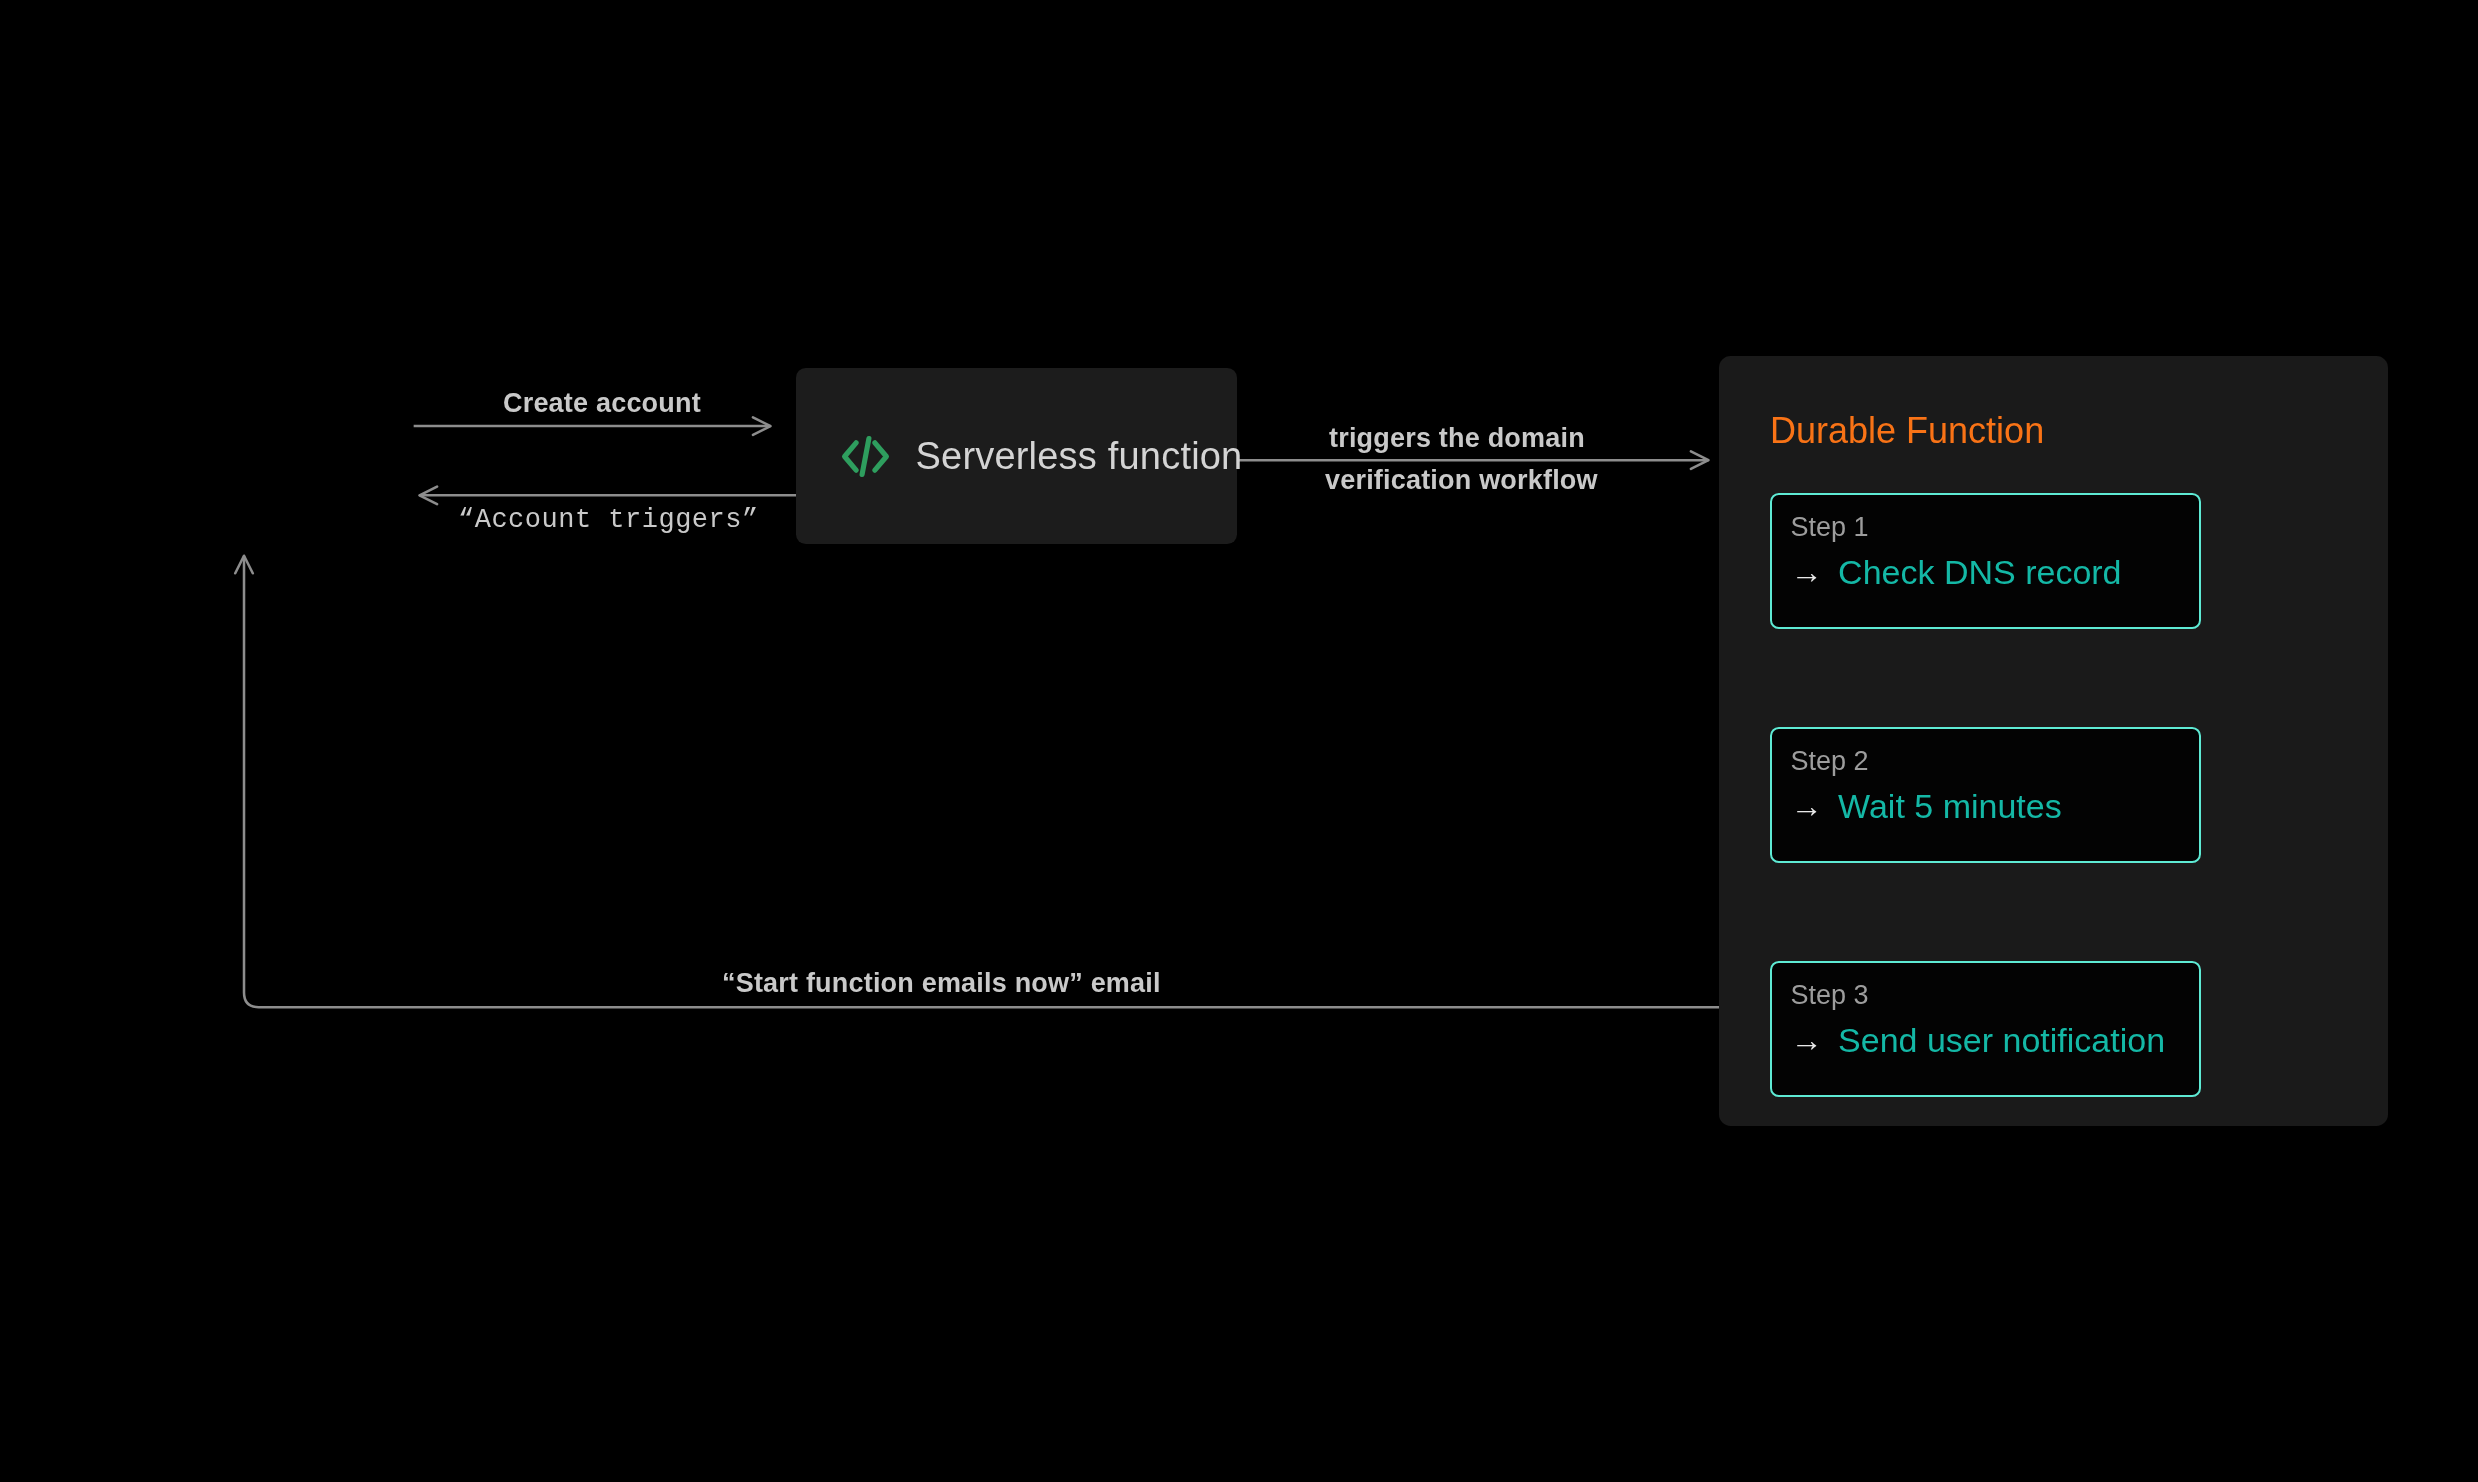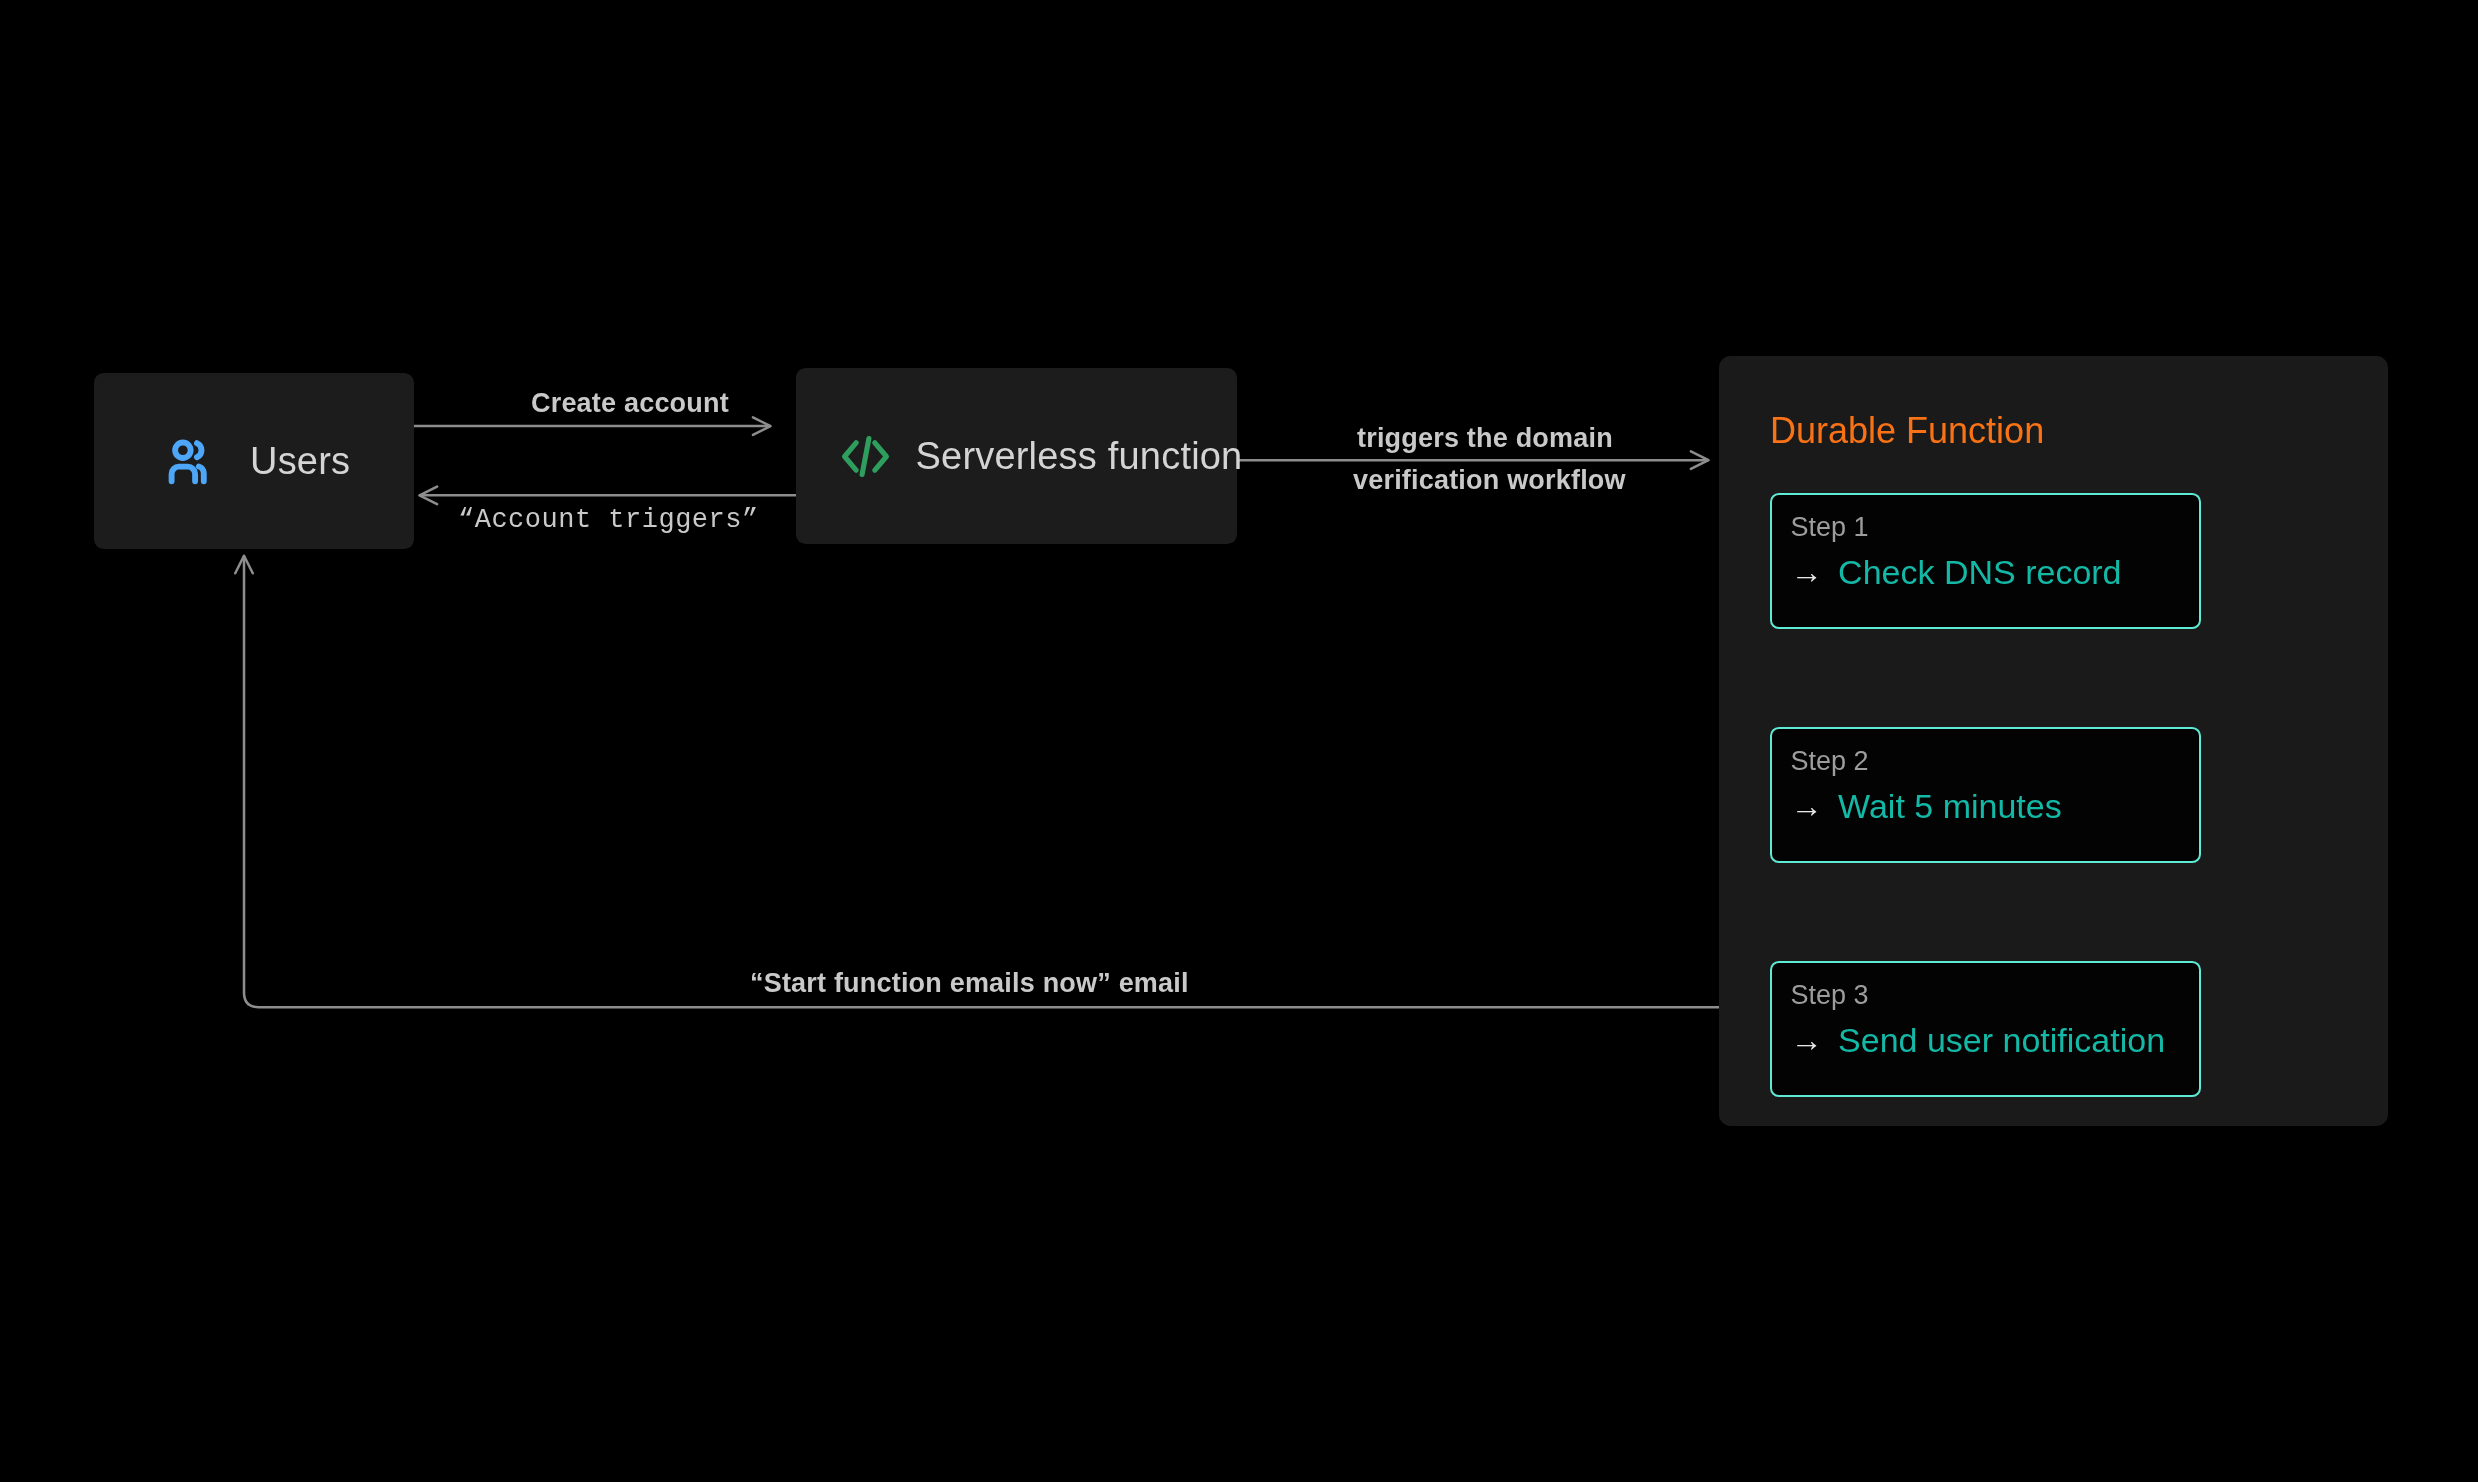--- a/index.html
+++ b/index.html
@@ -111,21 +111,20 @@
   .edge-label {
     position: absolute;
     color: #c9c9c9;
     white-space: nowrap;
   }
   .lbl-sans {
     font-family: "Liberation Sans", sans-serif;
     font-weight: 700;
     font-size: 27px;
     letter-spacing: 0.2px;
-    margin-left: 28px;
   }
   .lbl-mono {
     font-family: "Liberation Mono", "DejaVu Sans Mono", monospace;
     font-size: 27px;
     letter-spacing: 0.5px;
   }
   .lbl-small {
     font-family: "Liberation Sans", sans-serif;
     font-size: 22.4px;
     line-height: 1.32;
@@ -180,33 +179,20 @@
     <g stroke="#8d8d8d" fill="none" stroke-width="2.2">
 
       <line x1="2028" y1="651" x2="2028" y2="738" marker-end="url(#ah)"></line>
 
       <line x1="2028" y1="891" x2="2028" y2="978" marker-end="url(#ah)"></line>
 
       <path d="M2262 845 L2330 845 L2330 568 L2260 568" marker-end="url(#ah)"></path>
     </g>
   </svg>
 
-  <div class="node" id="node-users" style="left:94px; top:373px; width:320px; height:176px;">
-    <div class="node-inner">
-      <span class="icon">
-        <svg width="57" height="47" viewBox="0 0 24 20" fill="none">
-          <circle cx="6.2" cy="5.2" r="3.3" stroke="#4da6f7" stroke-width="2.5"></circle>
-          <path d="M12.2 2.2a3.3 3.3 0 0 1 0 6" stroke="#4da6f7" stroke-width="2.5" stroke-linecap="round"></path>
-          <path d="M1.4 18.4v-3.1a3.1 3.1 0 0 1 3.1-3.1h3.8a3.1 3.1 0 0 1 3.1 3.1v3.1" stroke="#4da6f7" stroke-width="2.5" stroke-linecap="round"></path>
-          <path d="M15.1 18.4v-3.4a3.1 3.1 0 0 0-2.1-2.9" stroke="#4da6f7" stroke-width="2.5" stroke-linecap="round"></path>
-        </svg>
-      </span>
-      <span class="node-label">Users</span>
-    </div>
-  </div>
 
   <div class="node" id="node-serverless" style="left:796px; top:368px; width:441px; height:176px;">
     <div class="node-inner" style="padding-left:41px; gap:21.5px;">
       <span class="icon">
         <svg width="57" height="47" viewBox="0 0 26 22" fill="none">
           <path d="M8.6 4.6 L3.2 11 L8.6 17.4" stroke="#2e9e5e" stroke-width="2.4" stroke-linecap="round" stroke-linejoin="round"></path>
           <path d="M17.4 4.6 L22.8 11 L17.4 17.4" stroke="#2e9e5e" stroke-width="2.4" stroke-linecap="round" stroke-linejoin="round"></path>
           <path d="M14.6 2.6 L11.4 19.4" stroke="#2e9e5e" stroke-width="2.4" stroke-linecap="round"></path>
         </svg>
       </span>

